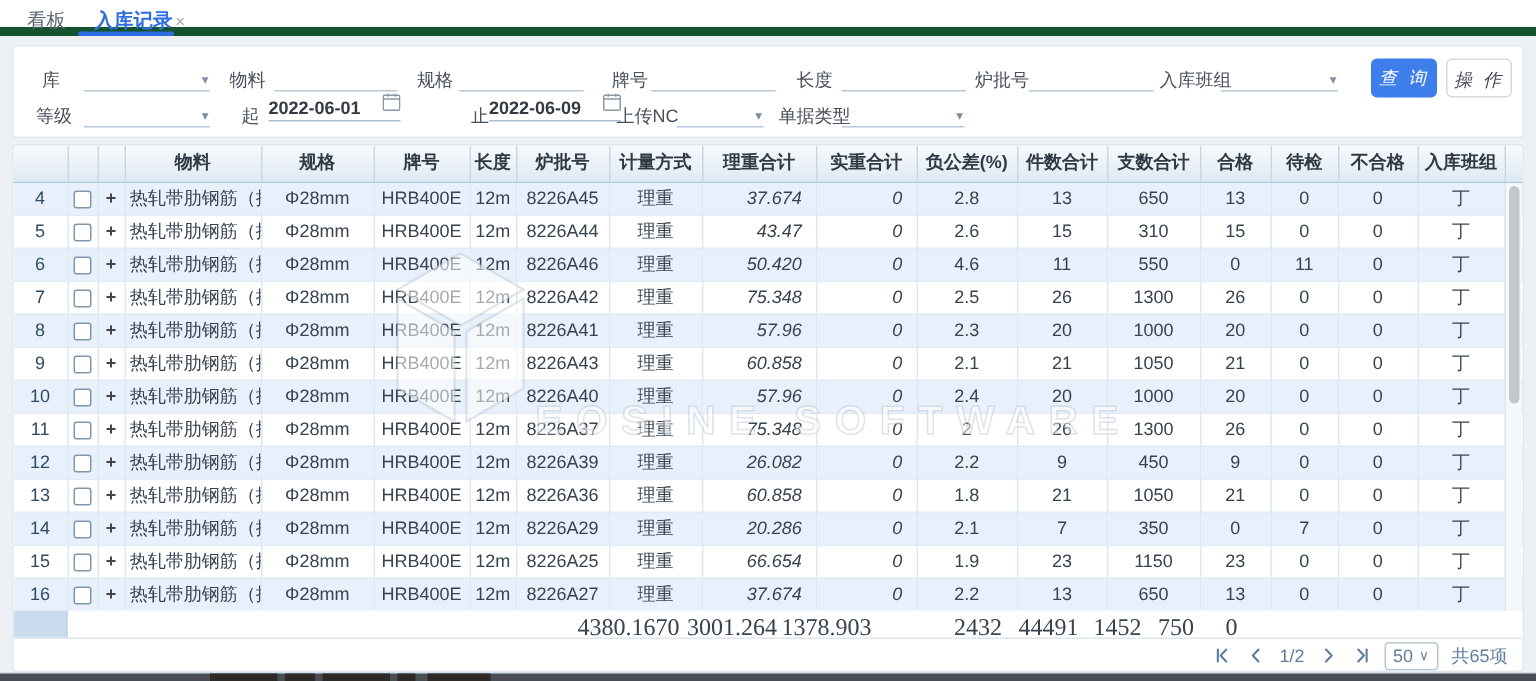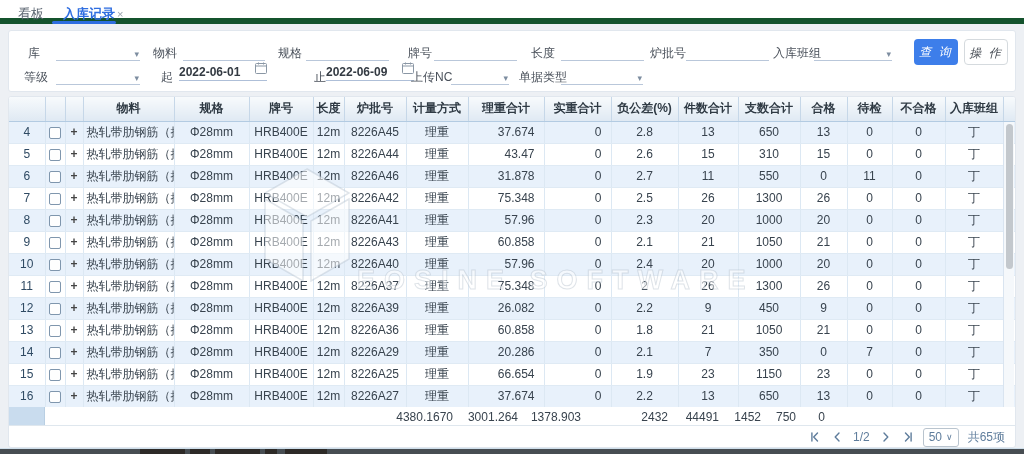--- a/index.html
+++ b/index.html
@@ -37,37 +37,37 @@
   table { border-collapse:collapse; table-layout:fixed; width:1006px; }
   th { height:24px; font-size:12px; font-weight:bold; color:#2f3a44;
        background:linear-gradient(#f7fafc,#dfe9f3);
        border-right:1px solid #c6d7e8; border-bottom:1px solid #b3cbe2; text-align:center; }
   td { height:22px; font-size:12px; color:#38434e; border-right:1px solid #dce8f3;
        border-bottom:1px solid #dfeaf4; text-align:center; white-space:nowrap; overflow:hidden; }
   tbody tr:nth-child(odd) td { background:#e8f1fb; }
   tbody tr:nth-child(even) td { background:#fff; }
   td.c0 { color:#2f4a63; }
   td.c3 { text-align:left; padding-left:3px; }
-  td.c9, td.c10 { text-align:right; padding-right:9px; }
+  td.c9, td.c10 { text-align:right; padding-right:9px;font-style:italic; }
   td.c18, th.c18 { border-right:none; }
   .cb { display:inline-block; width:12px; height:12px; border:1px solid #7f96ad; border-radius:2px;
         background:#fefefe; vertical-align:middle; cursor:pointer; }
   .plus { font-weight:bold; color:#444; cursor:pointer; }
 
   
   .vtrack { position:absolute; right:1px; top:25px; width:11px; height:285px; background:#f5f8fb;
             border-left:1px solid #d9e4f0; }
   .vthumb { position:absolute; left:2px; top:2px; width:7px; height:145px; background:#c3c8cd; border-radius:4px; }
 
   
   .totals { position:absolute; left:0; top:310px; width:1006px; height:19px; background:#fff;
             border-bottom:1px solid #dfe7ee; }
   .totals .corner { position:absolute; left:0; top:0; width:36px; height:18px; background:#c9dcee;
                     border-right:1px solid #b9cfe3; }
-  .tot { position:absolute; top:3px; font-size:12px; color:#38434e; }
+  .tot { position:absolute; top:3px; font-size:16px; color:#38434e;font-family:Liberation Serif, serif; }
 
   
   .pager { position:absolute; left:0; top:329px; width:1006px; height:22px; display:flex;
            align-items:center; justify-content:flex-end; gap:9px; padding-right:10px;
            font-size:12px; color:#5f7d9c; }
   .pager svg { display:block; cursor:pointer; }
   .psize { display:flex; align-items:center; gap:4px; border:1px solid #b9c4ce; border-radius:3px;
            height:19px; padding:0 5px; cursor:pointer; }
   .psize .sc { font-size:9px; }
 
@@ -253,23 +253,23 @@
           <tr>
             <td class="c0">6</td>
             <td class="c1"><span class="cb"></span></td>
             <td class="c2"><span class="plus">+</span></td>
             <td class="c3">热轧带肋钢筋（抗震）</td>
             <td class="c4">Φ28mm</td>
             <td class="c5">HRB400E</td>
             <td class="c6">12m</td>
             <td class="c7">8226A46</td>
             <td class="c8">理重</td>
-            <td class="c9">31.878</td>
-            <td class="c10">0</td>
-            <td class="c11">2.7</td>
+            <td class="c9">50.420</td>
+            <td class="c10">0</td>
+            <td class="c11">4.6</td>
             <td class="c12">11</td>
             <td class="c13">550</td>
             <td class="c14">0</td>
             <td class="c15">11</td>
             <td class="c16">0</td>
             <td class="c17">丁</td>
             <td class="c18"></td>
           </tr>
           <tr>
             <td class="c0">7</td>

